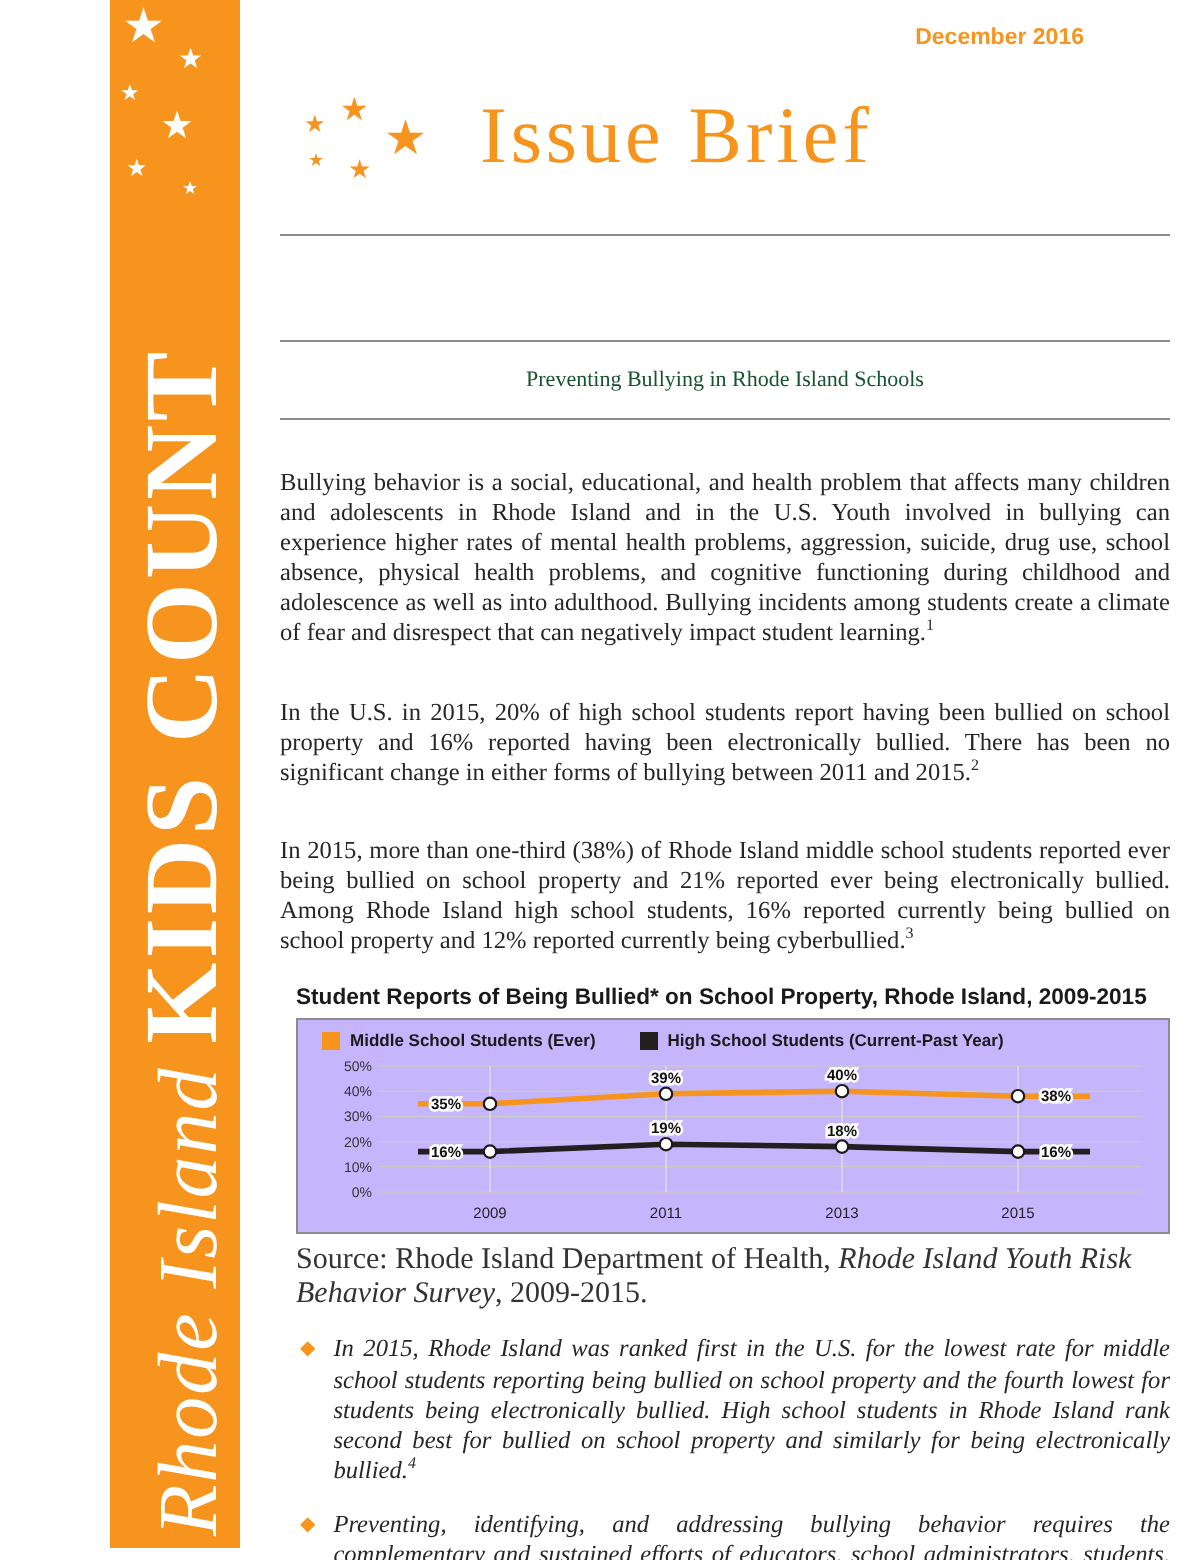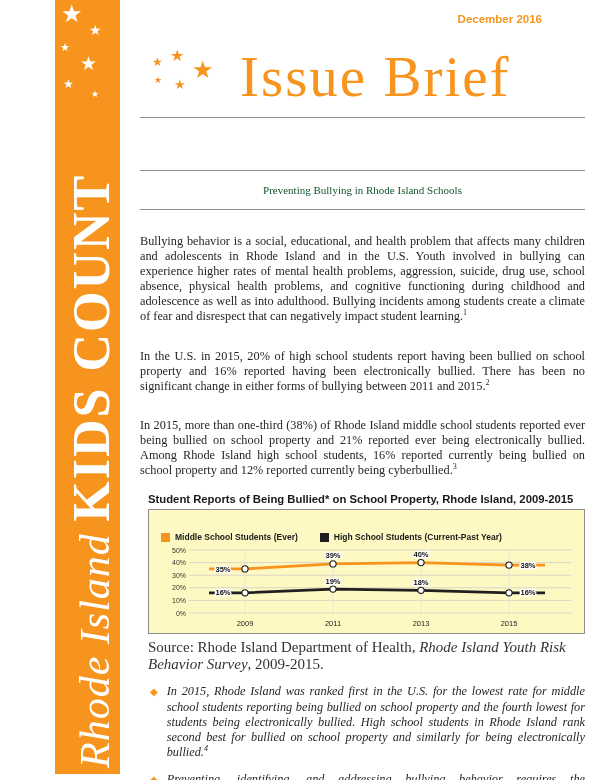--- a/index.html
+++ b/index.html
@@ -42,21 +42,21 @@
   .header-stars { position:absolute; left:146px; top:46px; width:90px; height:58px; }
   .hstar { position:absolute; color:#F7941E; line-height:1; }
   .hs1 { left:6px;  top:10px; font-size:12px; }
   .hs2 { left:24px; top:2px;  font-size:16px; }
   .hs3 { left:46px; top:12px; font-size:24px; }
   .hs4 { left:8px;  top:30px; font-size:9px;  }
   .hs5 { left:28px; top:32px; font-size:13px; }
   .brand-title {
     position:absolute; left:240px; top:44px;
     font-family:"Liberation Serif", serif;
-    font-size:57px; font-weight:normal; letter-spacing:2px;
+    font-size:40px; font-weight:normal; letter-spacing:2px;
     color:#F7941E;
     text-align:center;
   }
   .header-rule {
     position:absolute; left:140px; top:117px; width:445px; height:1px;
     background:#8c8c8c;
   }
 
   
   .main { position:absolute; left:140px; top:170px; width:445px; }
@@ -71,22 +71,22 @@
   sup { font-size:8px; vertical-align:super; line-height:0; }
 
   .chart-title {
     margin:15px 0 0 8px;
     font-family:"Liberation Sans", sans-serif;
     font-weight:bold; font-size:11.3px; color:#1a1a1a;
   }
   .chart-box {
     margin:4px 0 0 8px; width:437px;
     border:1px solid #8c8c8c;
-    padding:22px 8px 2px 8px;
-    background:#fef9c3;
+    padding:5px 8px 2px 8px;
+    background:#c4b5fd;
   }
   .legend {
     display:flex; align-items:center; gap:22px; margin-left:4px;
     font-family:"Liberation Sans", sans-serif; font-weight:bold; font-size:8.5px; color:#1a1a1a;
   }
   .legend-item { display:flex; align-items:center; gap:5px; }
   .swatch { width:9px; height:9px; display:inline-block; }
   #chart-svg { display:block; width:420px; height:88px; margin:1px auto 0 auto; }
   #chart-svg .tick   { font:7px  "Liberation Sans", sans-serif; fill:#333333; }
   #chart-svg .year   { font:7.5px "Liberation Sans", sans-serif; fill:#222222; }

